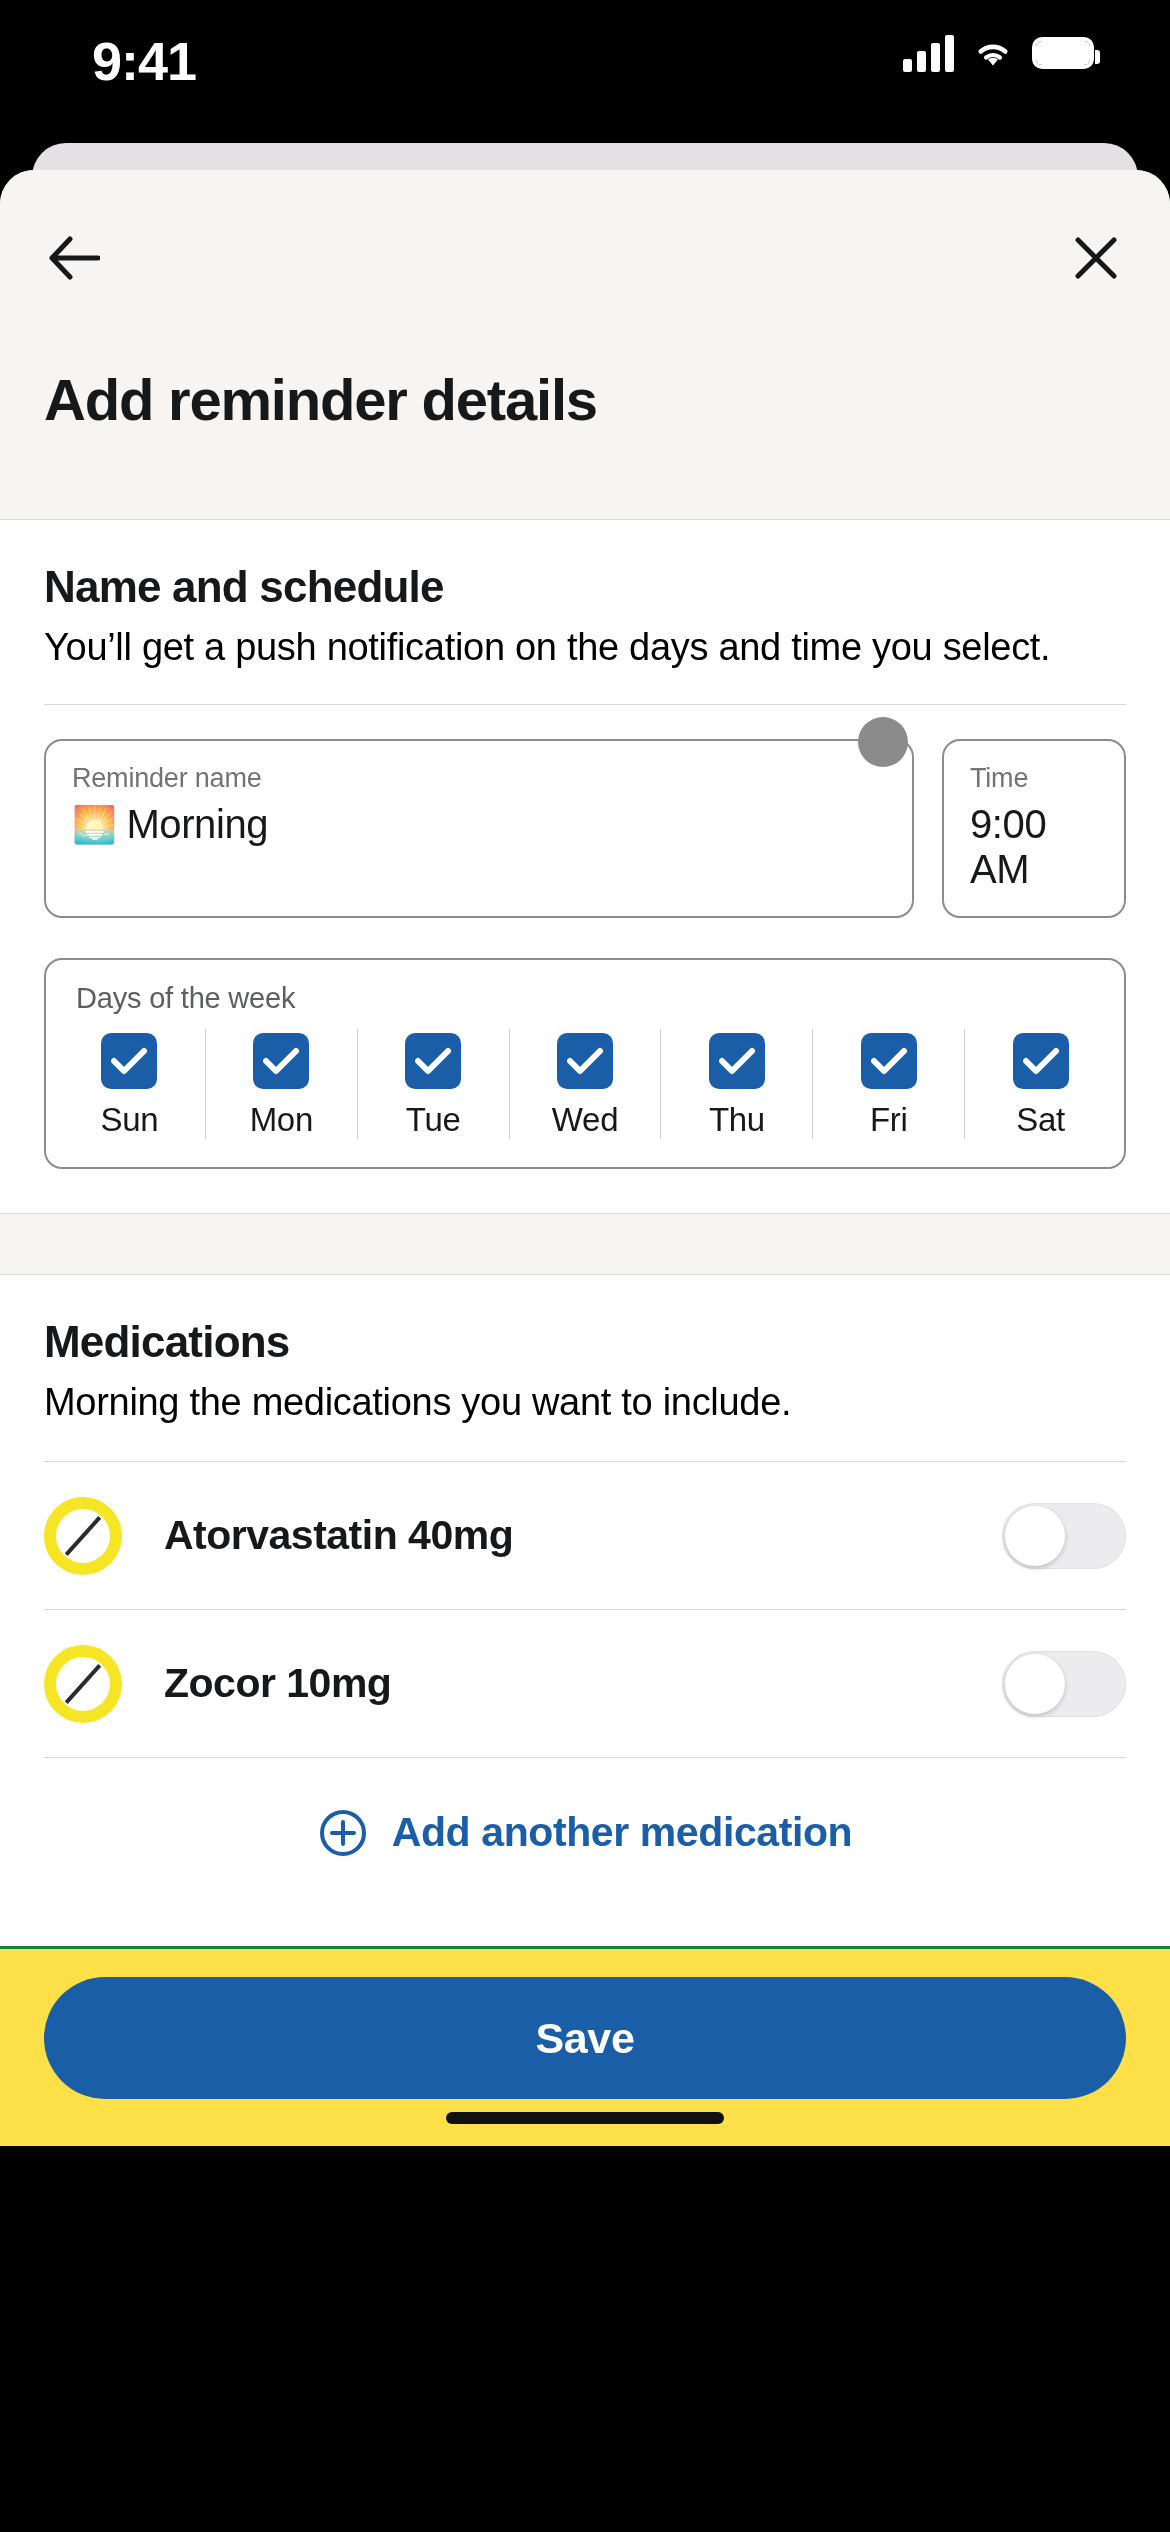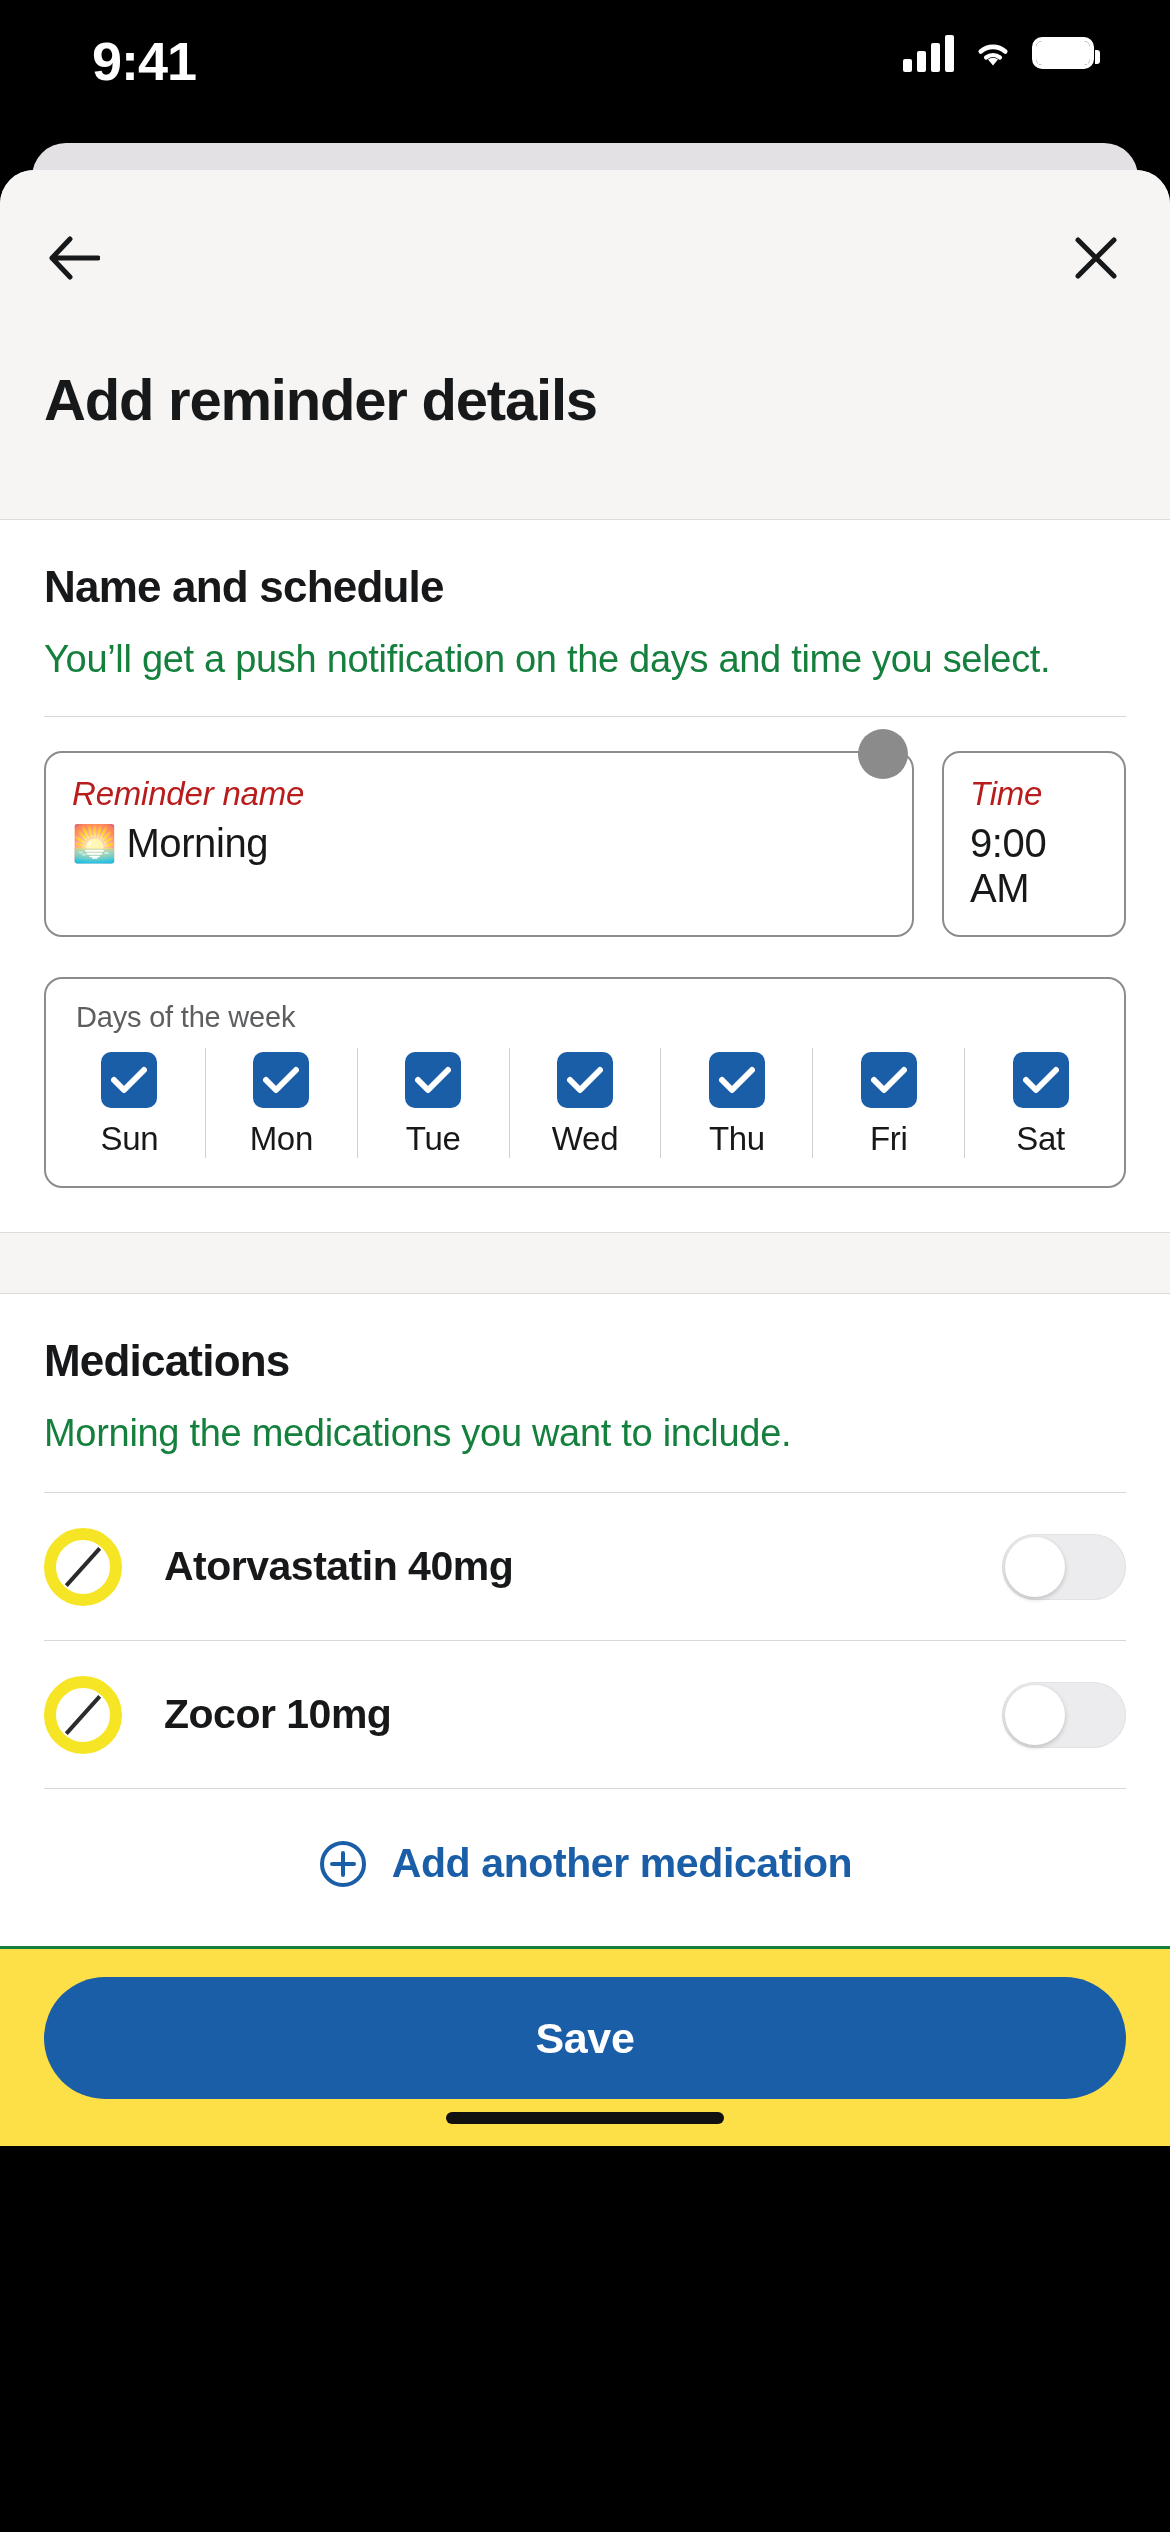--- a/index.html
+++ b/index.html
@@ -70,34 +70,34 @@
     font-size:58px; font-weight:700; color:#17181A; letter-spacing:-1.2px;
   }
 
   
   .section{ background:#fff; padding:0 44px; }
   .sec-title{
     font-size:44px; font-weight:700; color:#17181A;
     letter-spacing:-0.8px; padding-top:42px;
   }
   .sec-sub{
-    font-size:38px; color:#15803d; line-height:1.32;
-    margin-top:22px; letter-spacing:-0.3px;
+    font-size:38px; color:#000000; line-height:1.32;
+    margin-top:10px; letter-spacing:-0.3px;
   }
   .hr{ height:1px; background:#D9D7D5; margin-top:32px; }
 
   
   .field-row{ display:flex; gap:28px; margin-top:34px; position:relative; }
   .field{
     border:2px solid #8A8C8E; border-radius:18px;
     padding:22px 26px 24px 26px; background:#fff;
   }
   .field.name-field{ flex:1; }
   .field.time-field{ width:184px; }
-  .field-label{ font-size:33px; color:#b91c1c; letter-spacing:-0.2px;font-style:italic; }
+  .field-label{ font-size:27px; color:#737373; letter-spacing:-0.2px; }
   .field-value{
     font-size:40px; color:#17181A; margin-top:8px;
     display:flex; align-items:center; gap:10px; letter-spacing:-0.4px;
   }
   .emoji{ font-size:36px; line-height:1; }
   .touch-dot{
     position:absolute; right:218px; top:-22px;
     width:50px; height:50px; border-radius:50%;
     background:#8B8B8B; z-index:3;
   }

